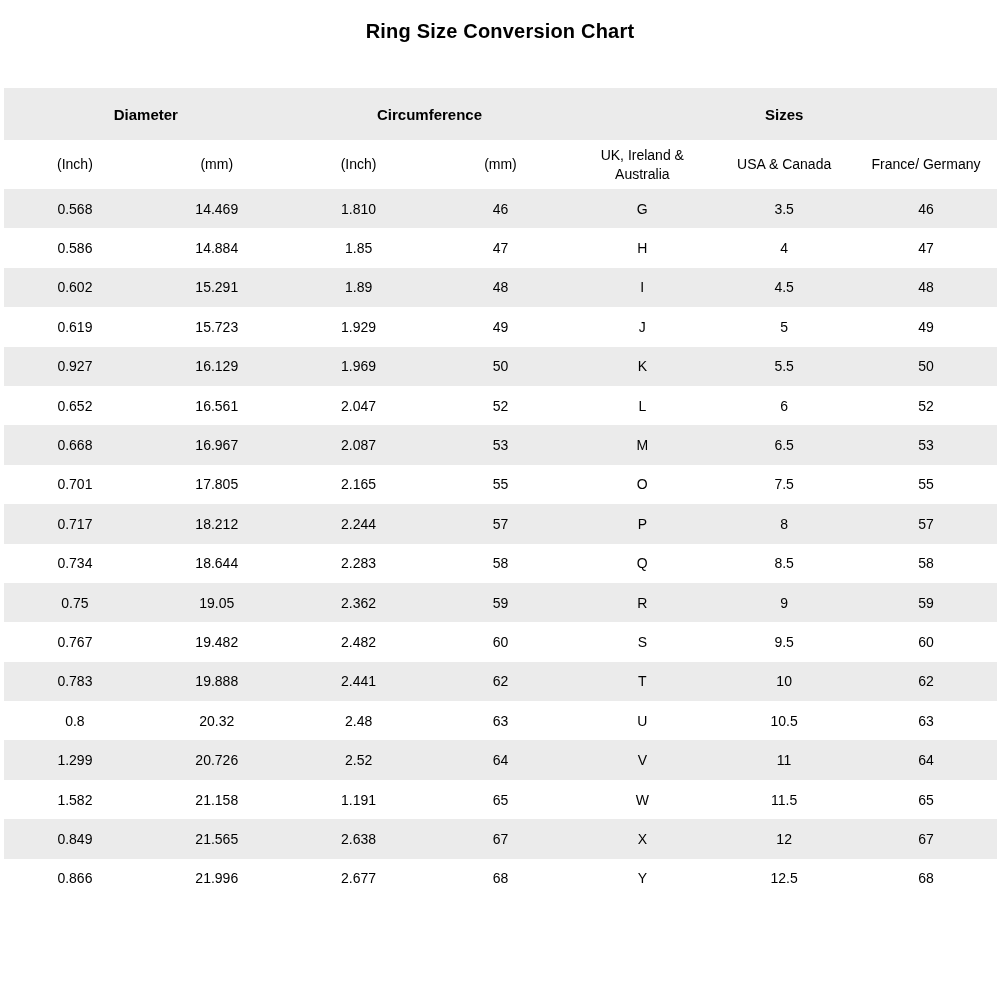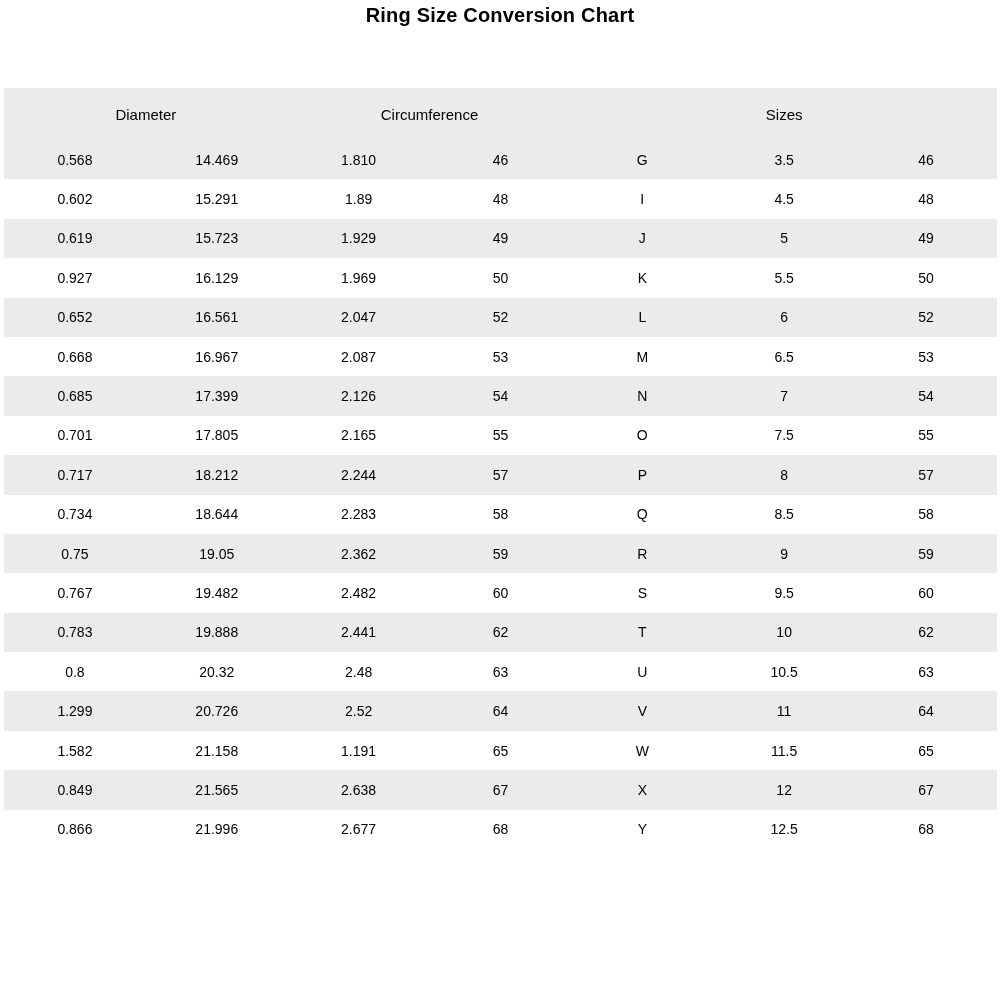--- a/index.html
+++ b/index.html
@@ -11,21 +11,21 @@
   }
   .page {
     width: 1000px;
     height: 1000px;
     background: #ffffff;
     overflow: hidden;
   }
   .title {
     height: 88px;
     box-sizing: border-box;
-    padding-top: 4px;
+    padding-top: 20px;
     text-align: center;
     font-size: 20px;
     font-weight: bold;
     letter-spacing: 0.2px;
   }
   table.ring-chart {
     border-collapse: collapse;
     table-layout: fixed;
     width: 993px;
     margin-left: 4px;
@@ -35,21 +35,21 @@
   table.ring-chart td {
     text-align: center;
     vertical-align: middle;
     padding: 0 4px;
     overflow: hidden;
   }
   thead tr.group-row th {
     background: #ebebeb;
     height: 52px;
     font-size: 15px;
-    font-weight: normal;
+    font-weight: bold;
   }
   thead tr.cols-row th {
     background: #ffffff;
     height: 49px;
     font-size: 14px;
     font-weight: normal;
     line-height: 1.3;
   }
   tbody td {
     height: 39.4px;
@@ -70,32 +70,50 @@
 
   <div class="title">Ring Size Conversion Chart</div>
 
   <table class="ring-chart">
     <thead>
       <tr class="group-row">
         <th colspan="2">Diameter</th>
         <th colspan="2">Circumference</th>
         <th colspan="3">Sizes</th>
       </tr>
+      <tr class="cols-row">
+        <th>(Inch)</th>
+        <th>(mm)</th>
+        <th>(Inch)</th>
+        <th>(mm)</th>
+        <th>UK, Ireland &amp; Australia</th>
+        <th>USA &amp; Canada</th>
+        <th>France/ Germany</th>
+      </tr>
     </thead>
     <tbody>
         <tr>
           <td>0.568</td>
           <td>14.469</td>
           <td>1.810</td>
           <td>46</td>
           <td>G</td>
           <td>3.5</td>
           <td>46</td>
         </tr>
         <tr>
+          <td>0.586</td>
+          <td>14.884</td>
+          <td>1.85</td>
+          <td>47</td>
+          <td>H</td>
+          <td>4</td>
+          <td>47</td>
+        </tr>
+        <tr>
           <td>0.602</td>
           <td>15.291</td>
           <td>1.89</td>
           <td>48</td>
           <td>I</td>
           <td>4.5</td>
           <td>48</td>
         </tr>
         <tr>
           <td>0.619</td>
@@ -127,29 +145,20 @@
         <tr>
           <td>0.668</td>
           <td>16.967</td>
           <td>2.087</td>
           <td>53</td>
           <td>M</td>
           <td>6.5</td>
           <td>53</td>
         </tr>
         <tr>
-          <td>0.685</td>
-          <td>17.399</td>
-          <td>2.126</td>
-          <td>54</td>
-          <td>N</td>
-          <td>7</td>
-          <td>54</td>
-        </tr>
-        <tr>
           <td>0.701</td>
           <td>17.805</td>
           <td>2.165</td>
           <td>55</td>
           <td>O</td>
           <td>7.5</td>
           <td>55</td>
         </tr>
         <tr>
           <td>0.717</td>

